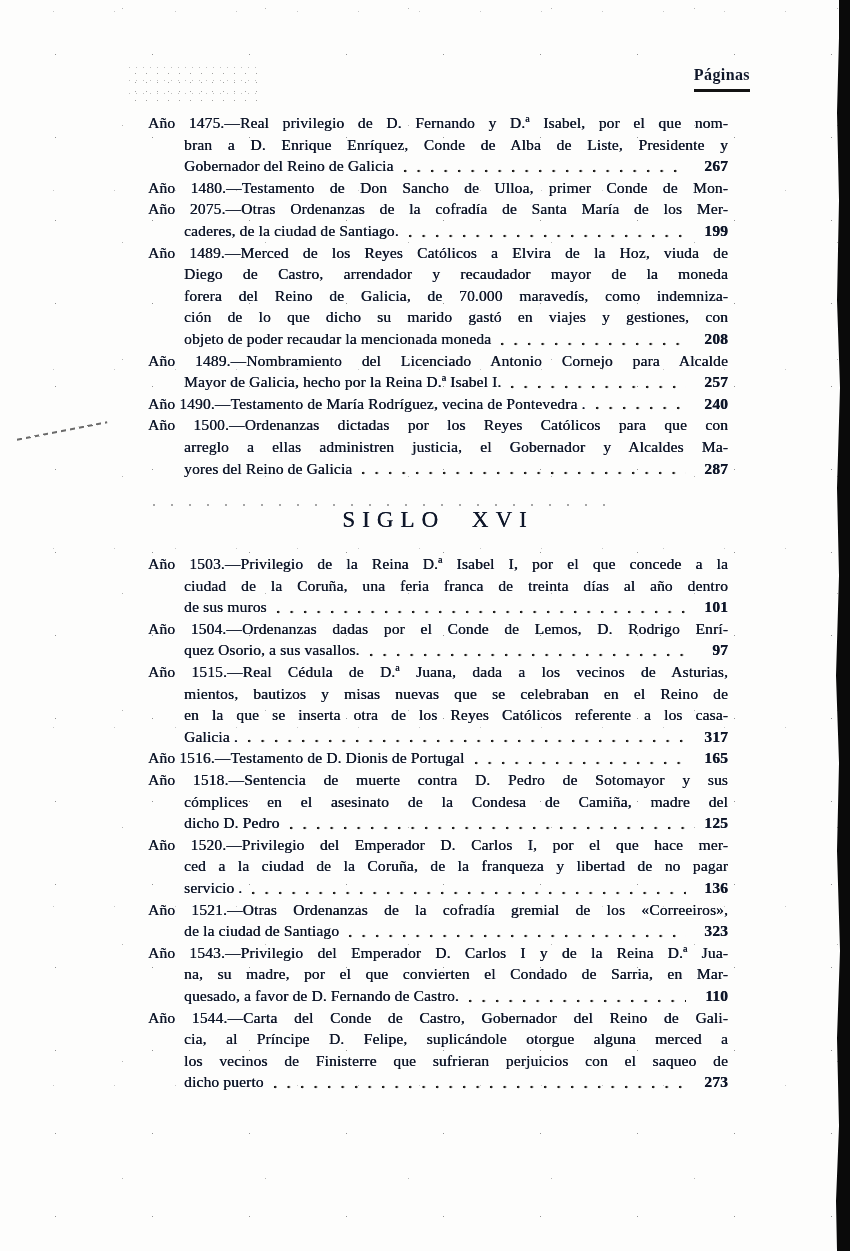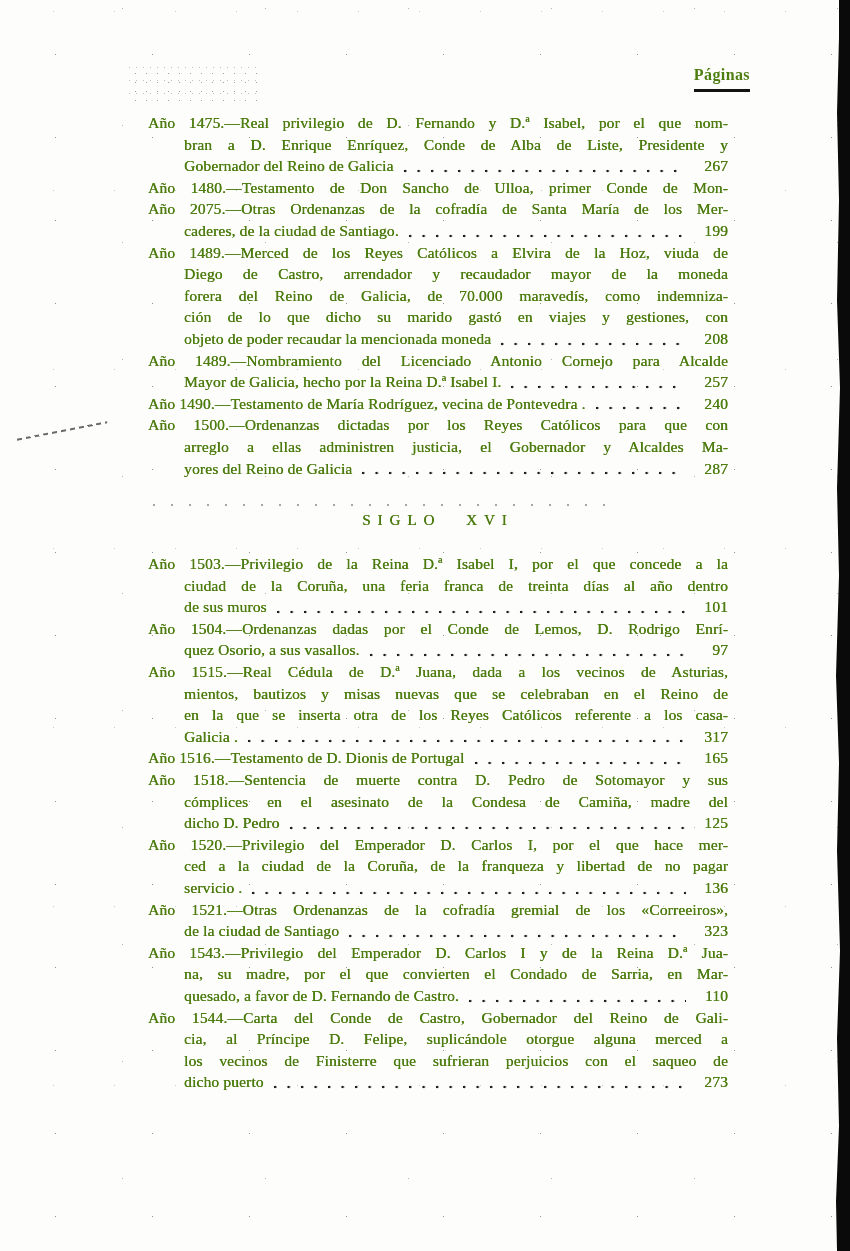--- a/index.html
+++ b/index.html
@@ -3,21 +3,21 @@
 <meta charset="utf-8">
 <style>
   html,body{margin:0;padding:0;}
   body{
     width:850px;height:1251px;overflow:hidden;
     background:#ffffff;
     font-family:"Liberation Serif","DejaVu Serif",serif;
   }
   .page{
     position:relative;width:850px;height:1251px;
-    background:#fdfdfc;color:#4d7c0f;
+    background:#fdfdfc;color:#0f172a;
   }
   
   .speckles{
     position:absolute;inset:0;pointer-events:none;opacity:.55;
     background-image:
       radial-gradient(circle, rgba(10,10,10,.8) .6px, transparent .9px),
       radial-gradient(circle, rgba(10,10,10,.55) .5px, transparent .8px),
       radial-gradient(circle, rgba(10,10,10,.4) .5px, transparent .7px);
     background-size:97px 83px,143px 117px,61px 179px;
     background-position:7px 13px,51px 67px,23px 101px;
@@ -71,23 +71,23 @@
   }
   .line.cont{padding-left:36px;}
   .line.last{display:flex;white-space:nowrap;}
   .year{}
   .leader{
     flex:1;align-self:flex-end;height:4px;
     margin:0 10px 4px 9px;min-width:18px;
     background-image:radial-gradient(circle at 2px 2px,#1d1b18 1.3px,transparent 1.6px);
     background-size:13.5px 4px;background-repeat:repeat-x;
   }
-  .pagenum{min-width:32px;text-align:right;}
+  .pagenum{min-width:32px;text-align:right;font-weight:bold;}
   .section-heading{
-    text-align:center;font-size:15px;letter-spacing:7px;word-spacing:14px;
+    text-align:center;font-size:23px;letter-spacing:7px;word-spacing:14px;
     line-height:28px;margin:27px 0 19px 0;
     text-shadow:.3px 0 0 currentColor;
   }
 </style>
 </head>
 <body>
 
 <div class="page">
   <div class="speckles"></div>
   <div class="smudge"></div>

